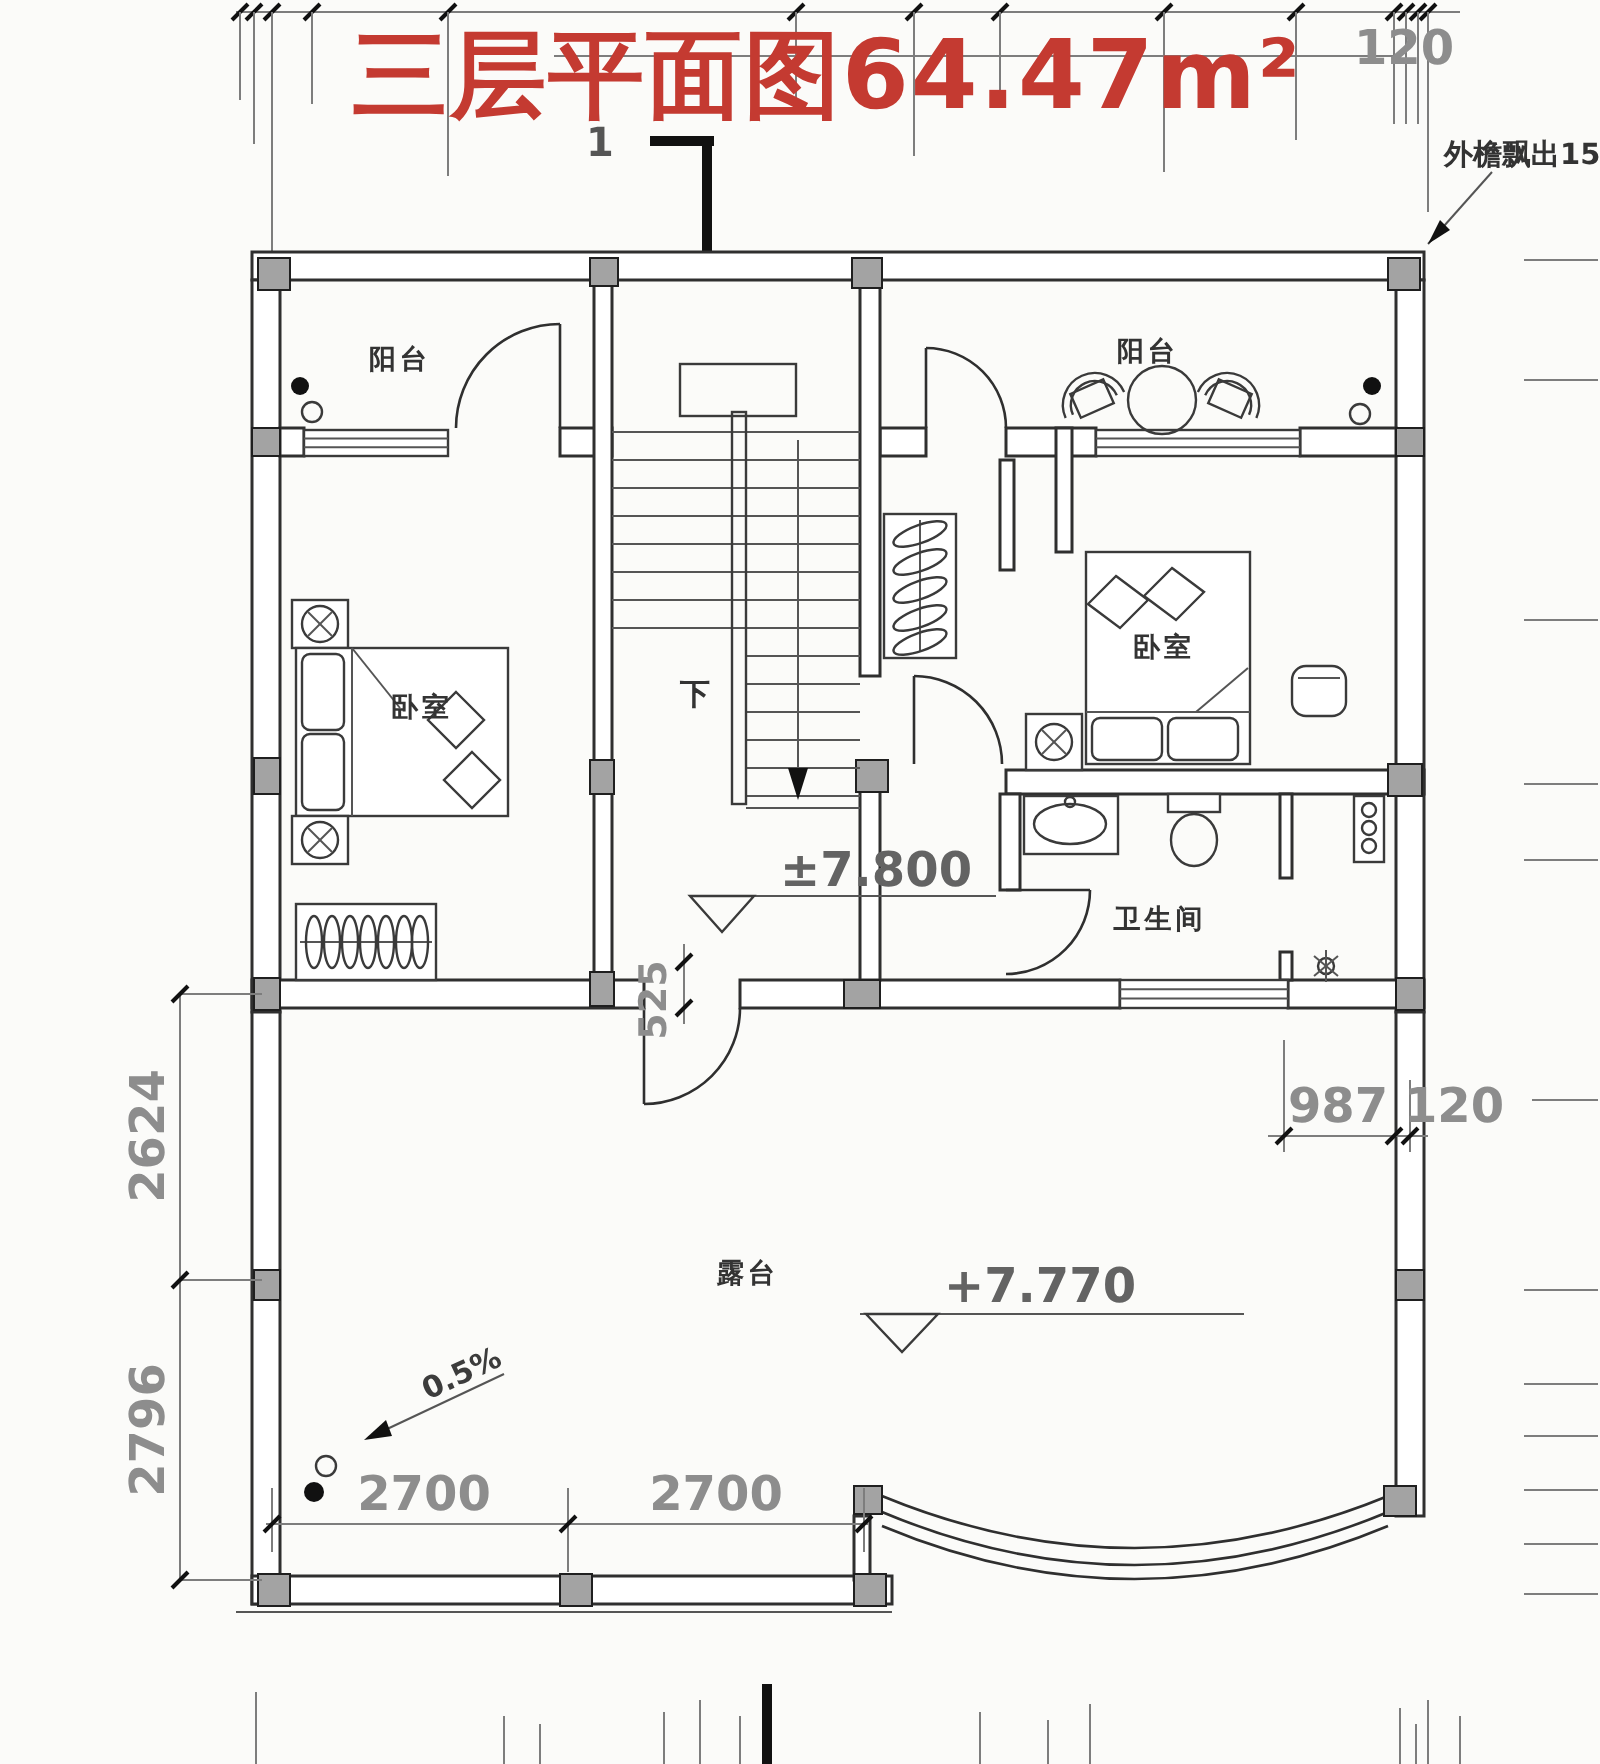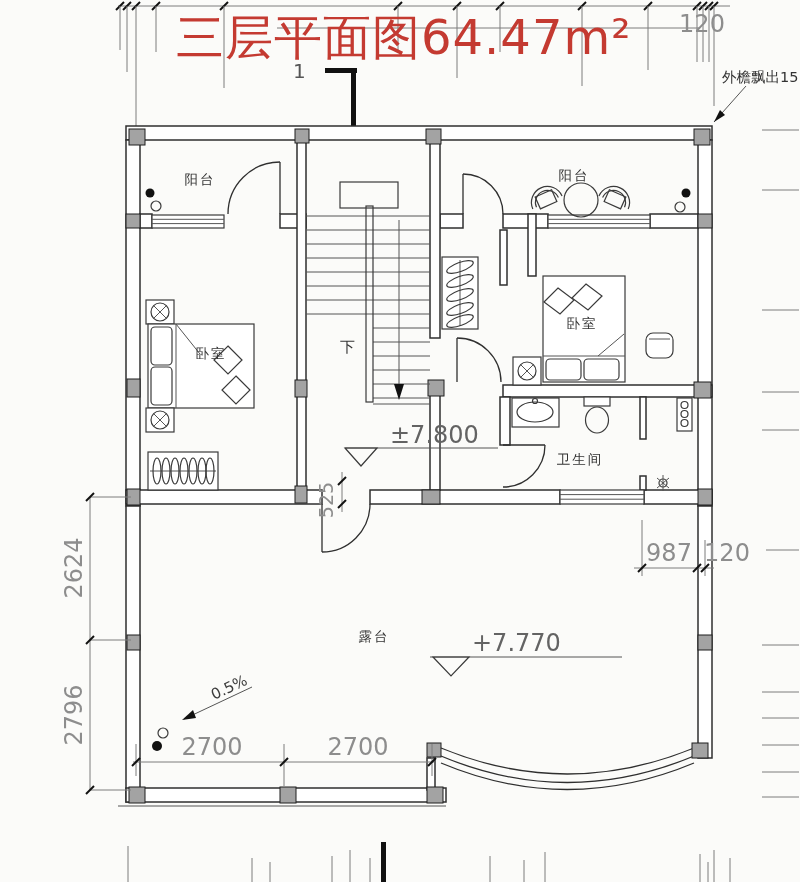--- a/index.html
+++ b/index.html
@@ -1,17 +1,17 @@
 <!DOCTYPE html>
 <html><head>
 <meta charset="utf-8">
 <style>
   html,body{margin:0;padding:0;background:#e8e8e8;}
   .canvas{position:relative;width:800px;height:882px;background:#fbfbf9;overflow:hidden;
-          font-family:"DejaVu Sans", sans-serif;}
+          font-family:"DejaVu Sans", sans-serif;font-weight:bold;}
   svg{position:absolute;left:0;top:0;}
   svg text{font-family:"DejaVu Sans", sans-serif;}
   .wall{fill:#ffffff;stroke:#2f2f2f;stroke-width:1.5;}
   .col{fill:#a3a3a3;stroke:#1f1f1f;stroke-width:1;}
   .ln{stroke:#2f2f2f;stroke-width:1.3;fill:none;}
   .thin{stroke:#555;stroke-width:1;fill:none;}
   .dimln{stroke:#7d7d7d;stroke-width:1;fill:none;}
   .tick{stroke:#111;stroke-width:2;fill:none;}
   .furn{stroke:#3a3a3a;stroke-width:1.2;fill:#ffffff;}
   .furn2{stroke:#3a3a3a;stroke-width:1.2;fill:none;}

